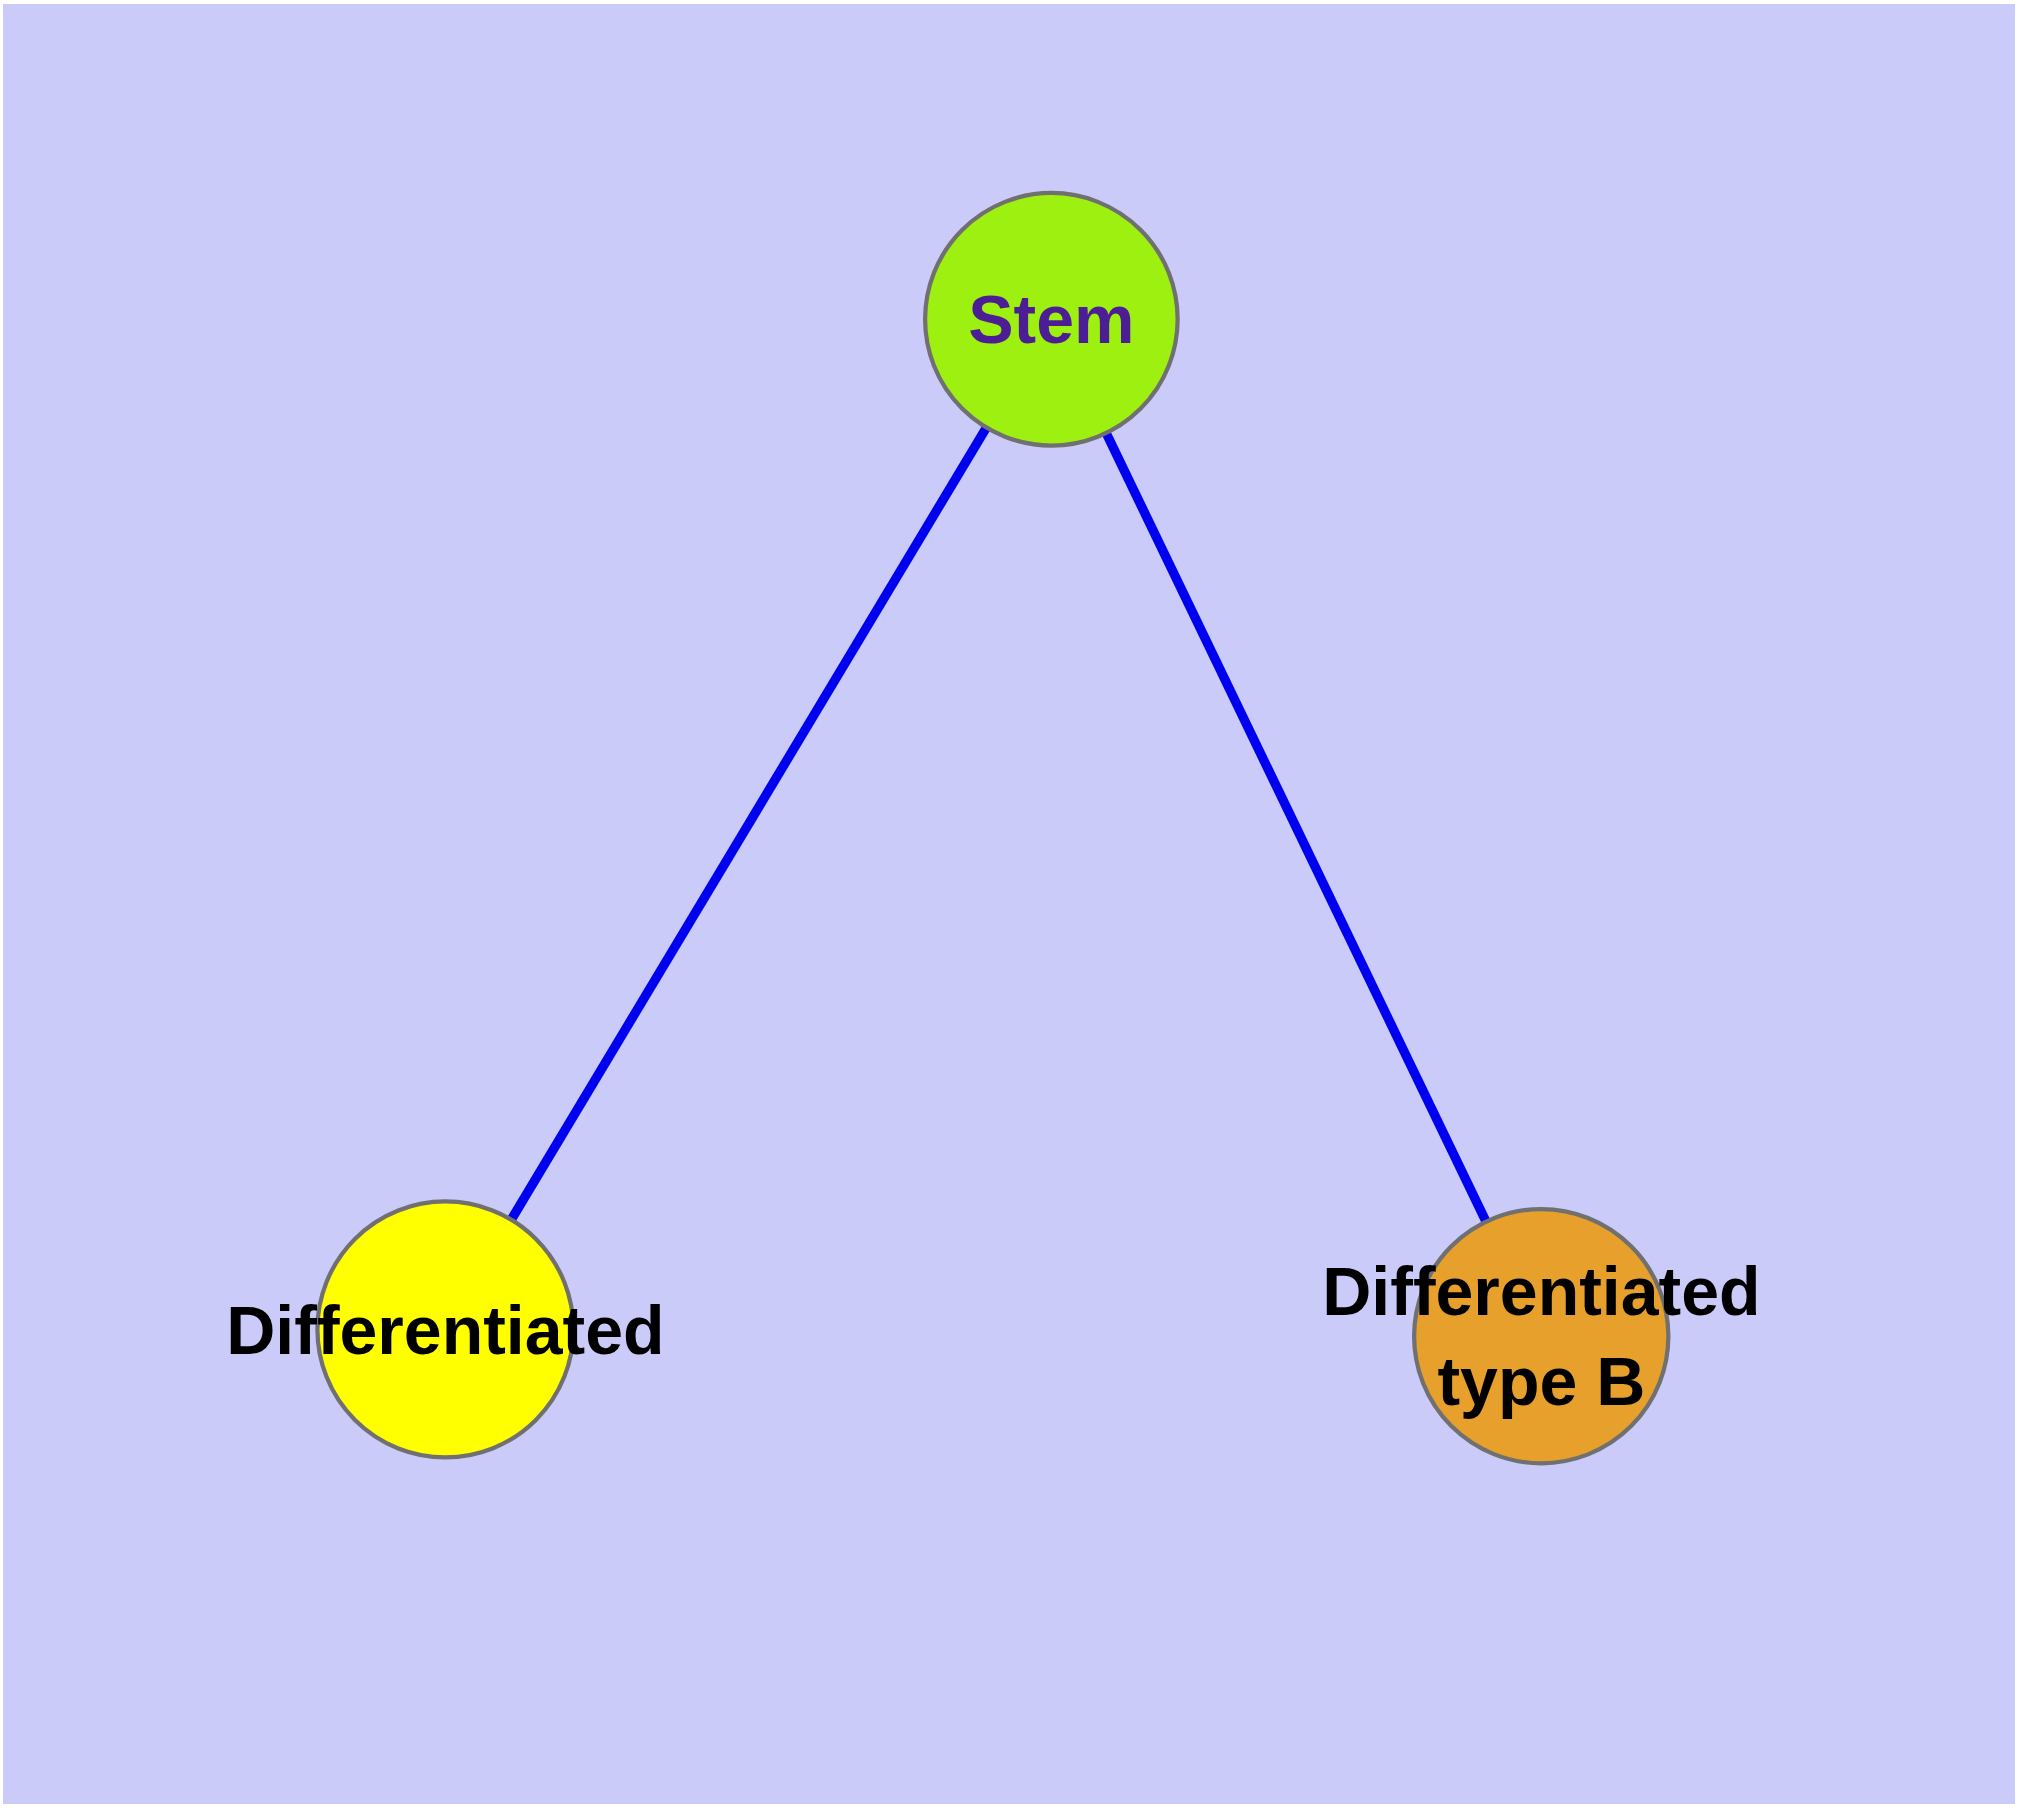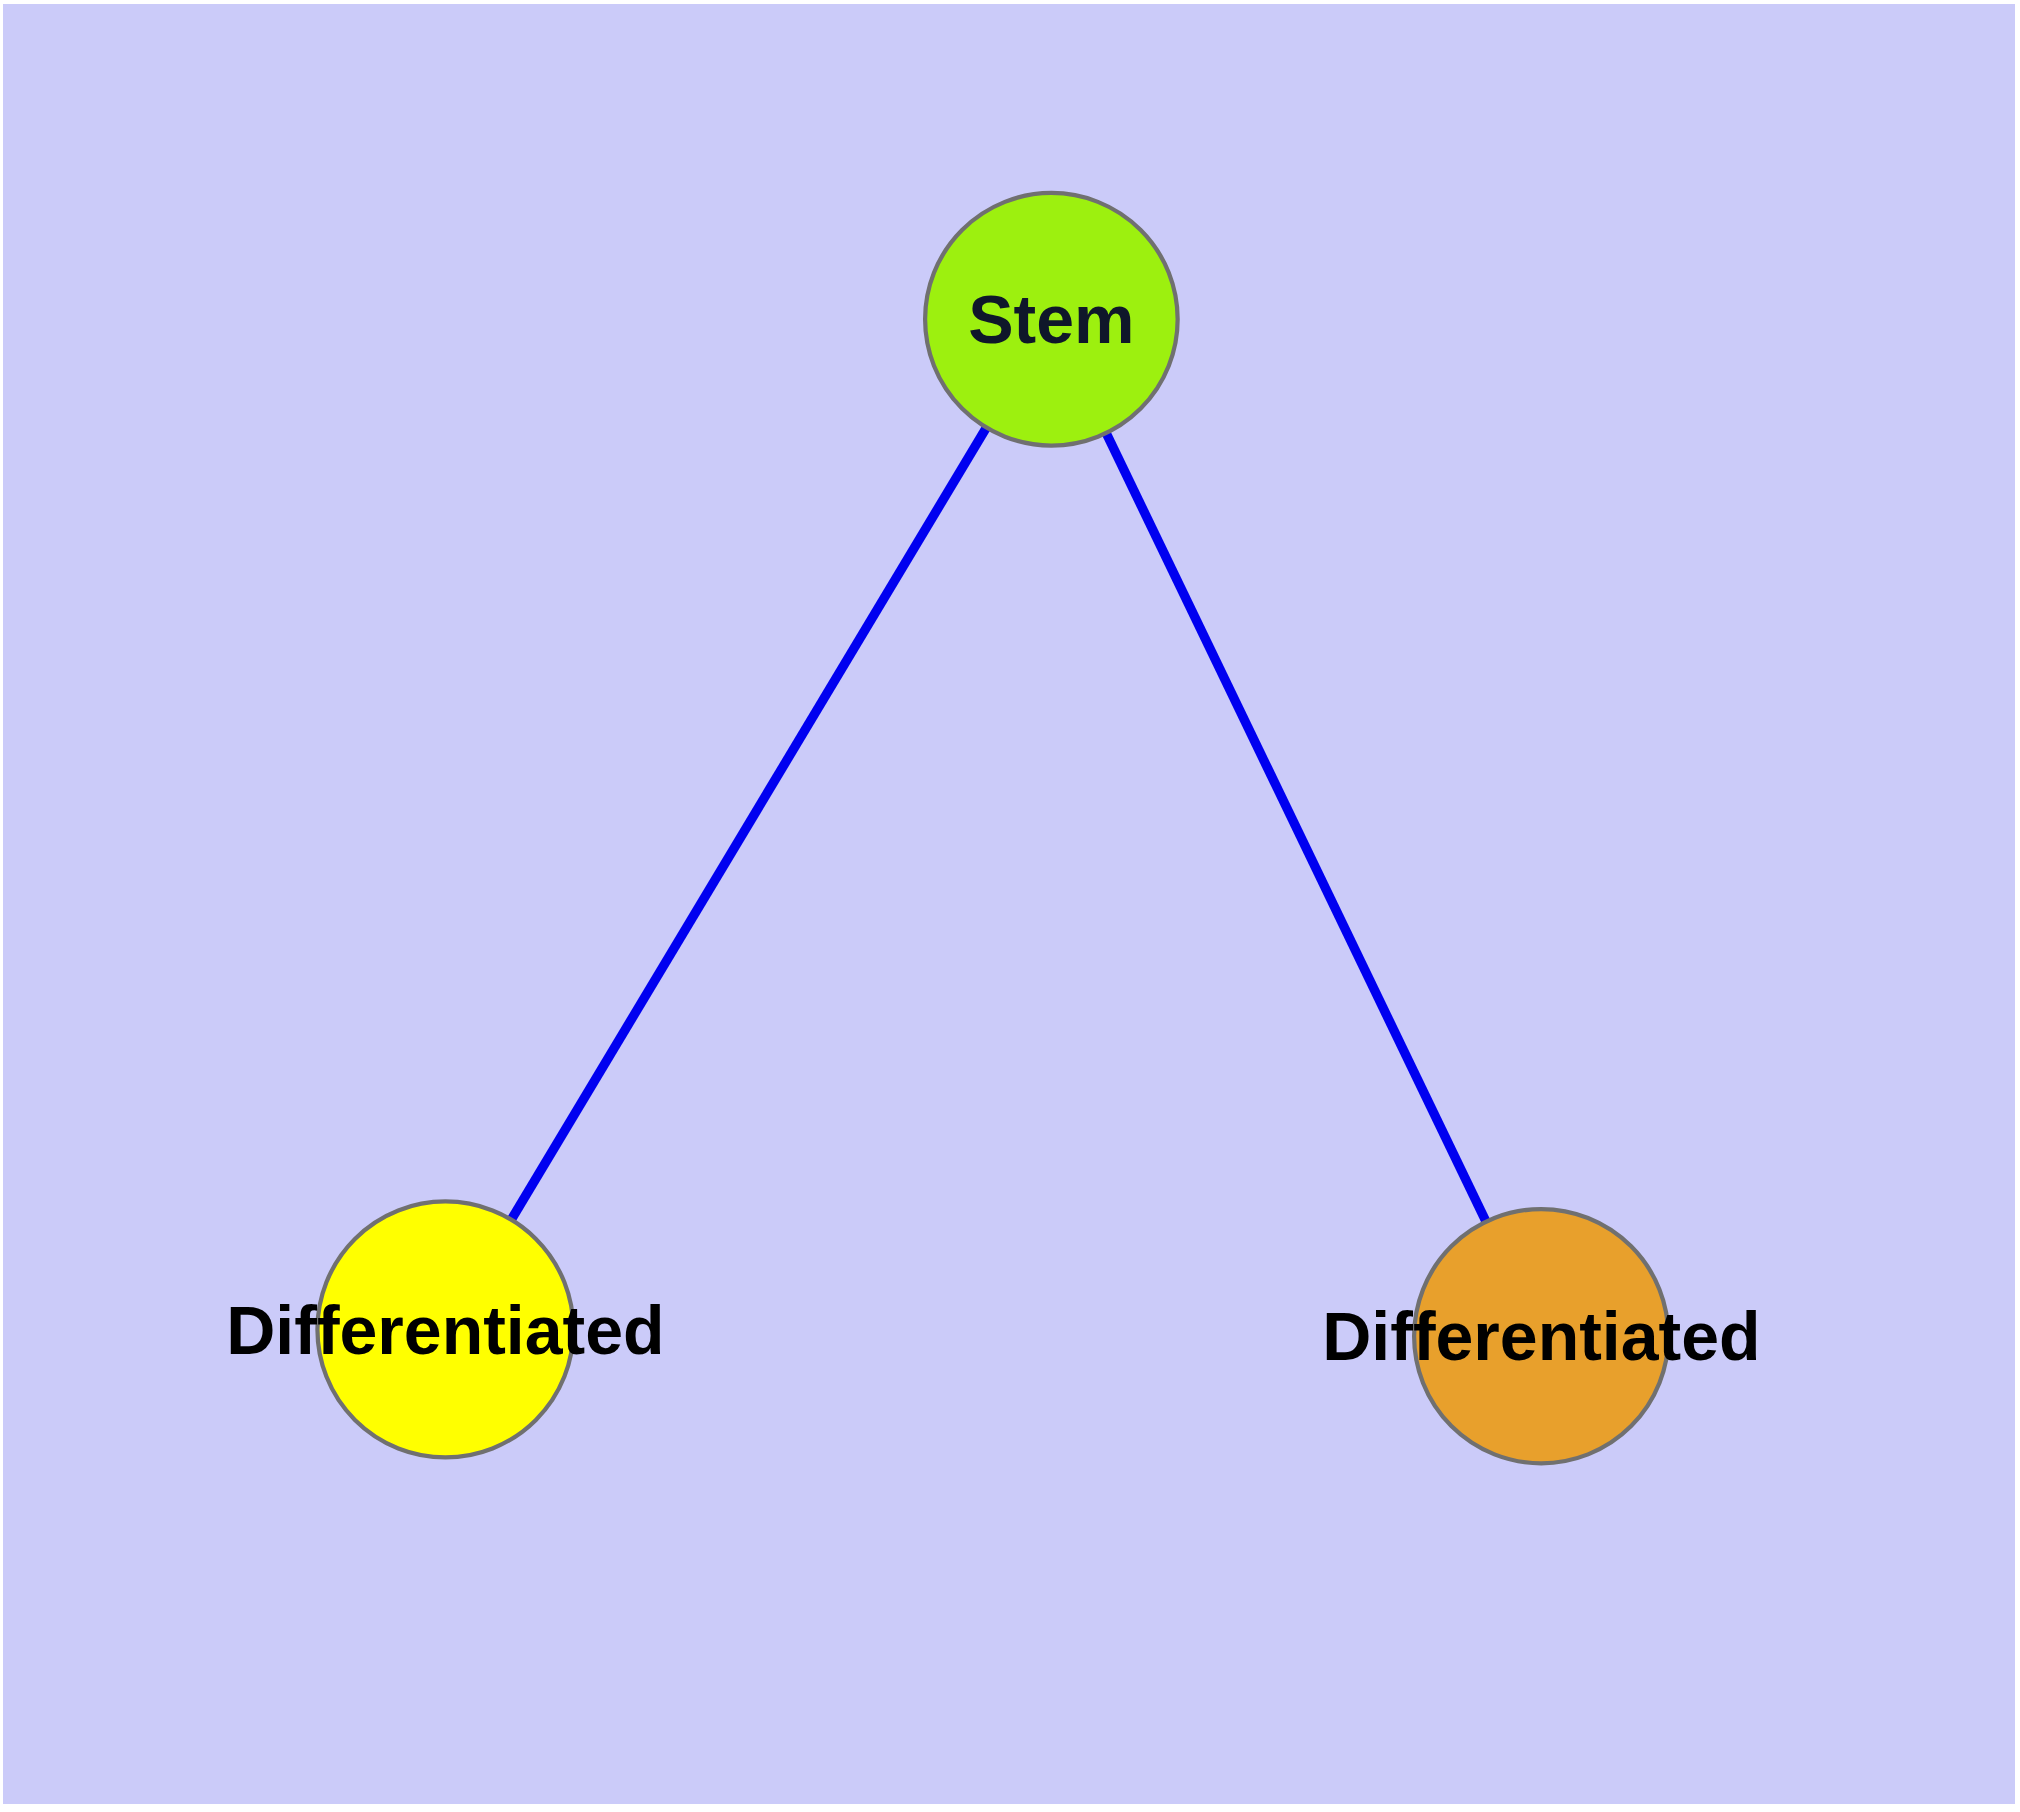--- a/index.html
+++ b/index.html
@@ -56,25 +56,26 @@
 <div id="frame">
   <div id="canvas" style="background: rgb(203, 203, 249);">
     <svg id="graph-svg" viewBox="0 0 2374 2124" preserveAspectRatio="none">
         <line x1="1237" y1="372" x2="522" y2="1564" stroke="#0000F0" stroke-width="11"></line>
         <line x1="1237" y1="372" x2="1815" y2="1572" stroke="#0000F0" stroke-width="11"></line>
         <circle cx="1237" cy="372" r="149" fill="#9DF00F" stroke="#707070" stroke-width="5"></circle>
         <circle cx="522" cy="1564" r="151" fill="#FFFF00" stroke="#707070" stroke-width="5"></circle>
         <circle cx="1815" cy="1572" r="150" fill="#E8A02C" stroke="#707070" stroke-width="5"></circle>
       </svg>
     <div id="labels-layer">
-        <div class="node-label" style="left: 1048px; top: 315px; color: #0f172a; font-size: 68px;">
+        <div class="node-label" style="left: 1048px; top: 315px; color: #4c1d95; font-size: 68px;">
           <span class="label-line">Stem</span>
         </div>
         <div class="node-label" style="left: 442px; top: 1326px; color: rgb(0, 0, 0); font-size: 68px;">
           <span class="label-line">Differentiated</span>
         </div>
         <div class="node-label" style="left: 1538px; top: 1332px; color: rgb(0, 0, 0); font-size: 68px;">
           <span class="label-line">Differentiated</span>
+          <span class="label-line">type B</span>
         </div>
       </div>
   </div>
 </div>
 
 
 </body></html>

